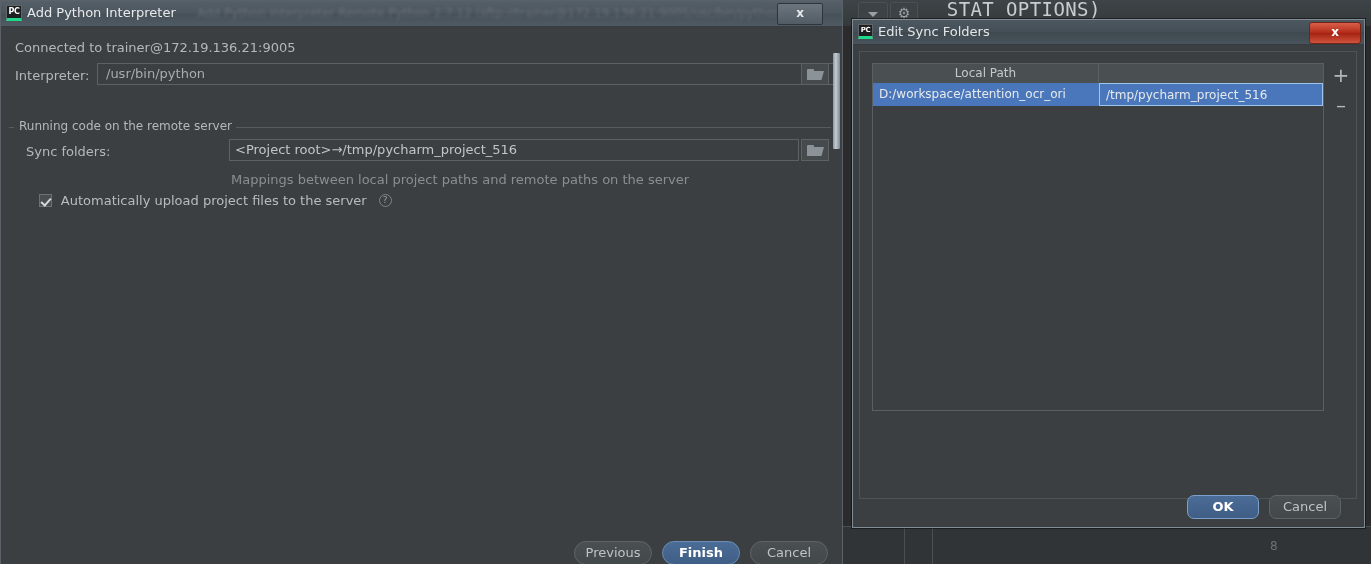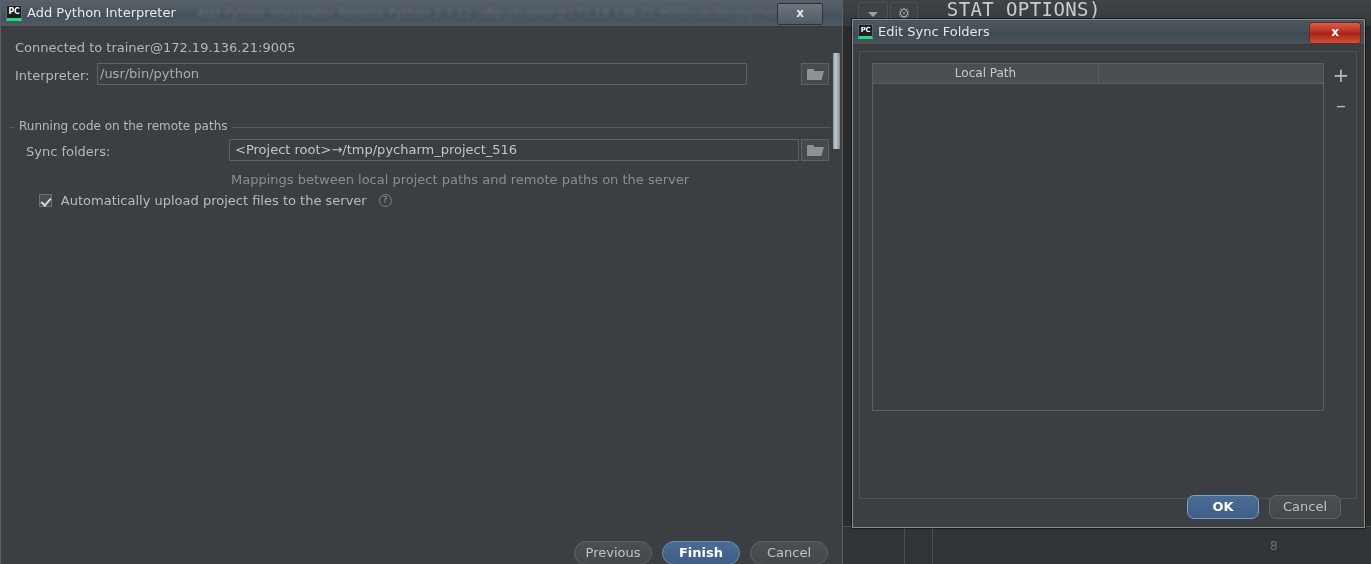--- a/index.html
+++ b/index.html
@@ -94,23 +94,23 @@
   .api-body{position:relative;height:544px;width:100%;}
 
   .api-connected{
     position:absolute;left:14px;top:13px;font-size:13px;color:#b4b8bb;
     white-space:nowrap;
   }
   .api-label-interp{
     position:absolute;left:14px;top:41px;font-size:13px;color:#b4b8bb;
   }
   .api-field-interp{
-    position:absolute;left:96px;top:36px;width:650px;height:22px;
+    position:absolute;left:96px;top:36px;width:740px;height:22px;
     background:#3c3f41;border:1px solid #5d6164;box-sizing:border-box;
-    font-size:13px;color:#a8acae;line-height:20px;padding-left:2px;
+    font-size:13px;color:#a8acae;line-height:20px;padding-left:8px;
     white-space:nowrap;overflow:hidden;
   }
   .browse-btn{
     position:absolute;width:28px;height:22px;
     background:#454a4d;border:1px solid #5d6164;box-sizing:border-box;
   }
   .browse-btn .folder{
     position:absolute;left:5px;top:5px;width:17px;height:11px;
   }
   .browse-btn .folder::before{
@@ -314,21 +314,21 @@
 
     <div class="api-label-interp">Interpreter:</div>
     <div class="api-field-interp">/usr/bin/python</div>
     <div class="browse-btn" id="browse-interp">
       <span class="folder"></span>
     </div>
 
     <div class="group-box">
       <div class="line-left"></div>
       <div class="line-right"></div>
-      <div class="group-title">Running code on the remote paths</div>
+      <div class="group-title">Running code on the remote server</div>
     </div>
 
     <div class="api-label-sync">Sync folders:</div>
     <div class="api-field-sync">&lt;Project root&gt;→/tmp/pycharm_project_516</div>
     <div class="browse-btn" id="browse-sync">
       <span class="folder"></span>
     </div>
 
     <div class="api-hint">Mappings between local project paths and remote paths on the server</div>
 
@@ -359,20 +359,24 @@
     <div class="esf-close">x</div>
   </div>
 
   <div class="esf-body">
     <div class="esf-panel">
 
       <div class="esf-table">
         <div class="esf-thead">
           <div class="esf-th esf-th-local">Local Path</div>
         </div>
+        <div class="esf-row">
+          <div class="esf-cell esf-cell-local">D:/workspace/attention_ocr_ori</div>
+          <div class="esf-cell esf-cell-remote">/tmp/pycharm_project_516</div>
+        </div>
       </div>
 
       <div class="esf-sidebtns">
         <div class="esf-sidebtn" id="esf-add">+</div>
         <div class="esf-sidebtn" id="esf-remove">–</div>
       </div>
 
     </div>
 
     <div class="esf-footer">

